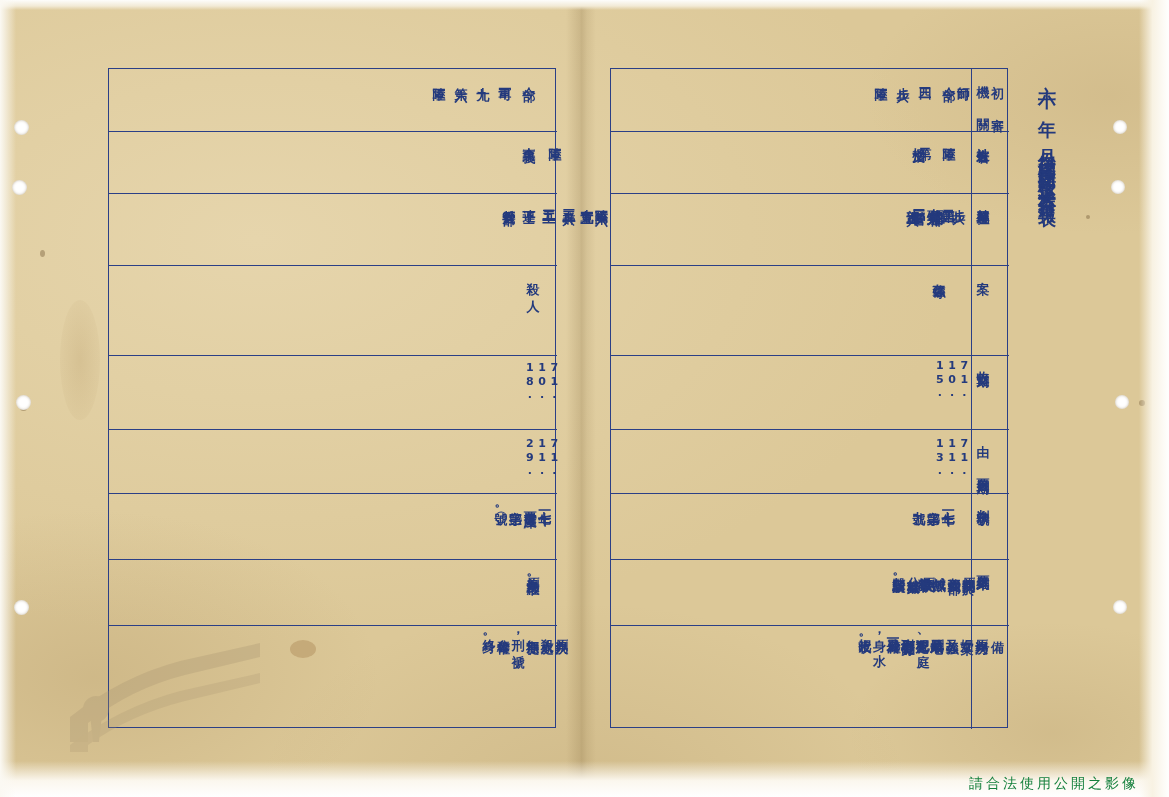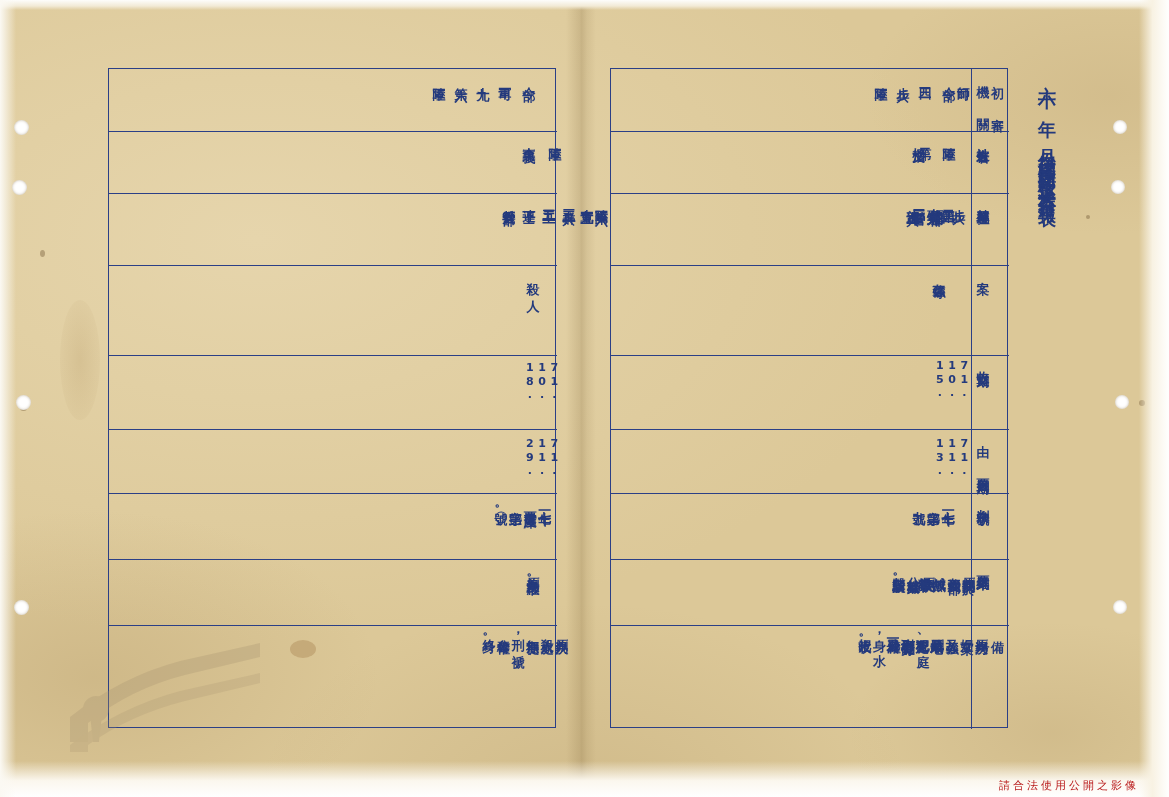--- a/index.html
+++ b/index.html
@@ -124,22 +124,22 @@
   
   .watermark {
     position: absolute;
     left: 60px; bottom: 40px;
     width: 215px; height: 120px;
     opacity: 0.30;
   }
   .wm-footer {
     position: absolute;
     right: 30px; bottom: 4px;
-    color: #b91c1c;
-    font-size: 11px;
+    color: #15803d;
+    font-size: 14px;
     letter-spacing: 3px;
     font-family: "DejaVu Sans", sans-serif;
     white-space: nowrap;
   }
   .stain {
     position: absolute;
     border-radius: 50%;
     pointer-events: none;
   }
 </style>

